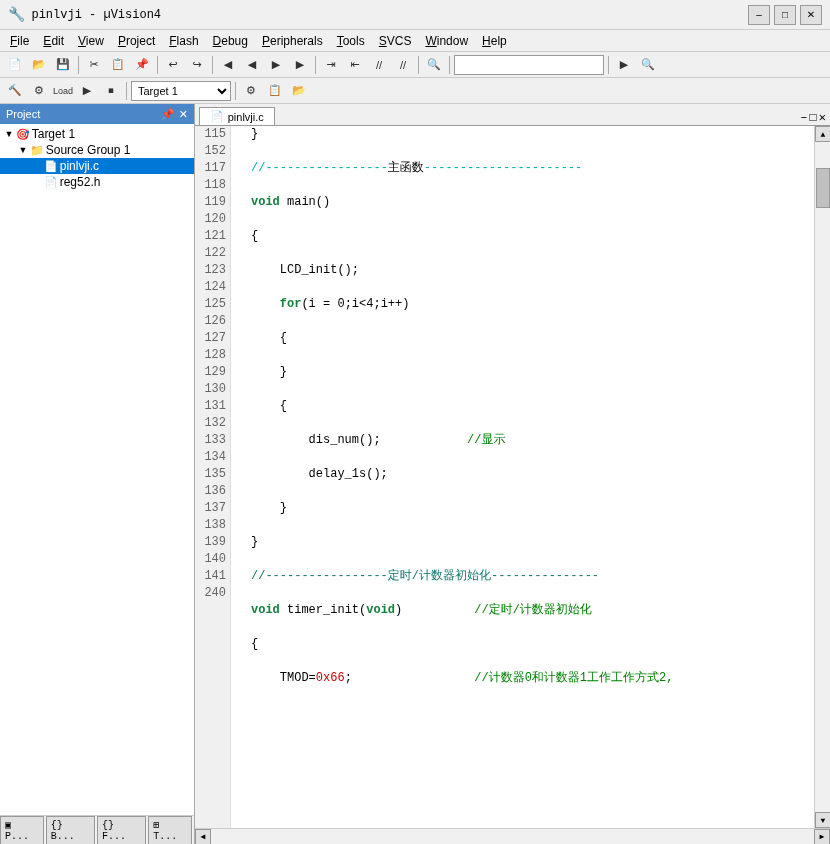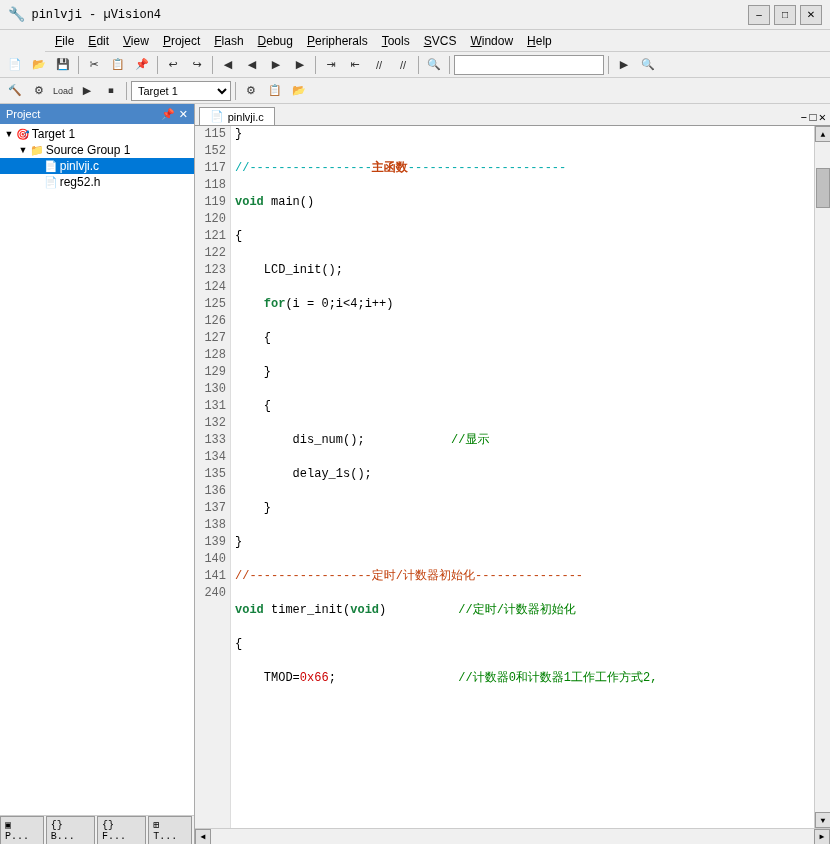--- a/index.html
+++ b/index.html
@@ -23,21 +23,20 @@
     #menubar {
       background: #f0f0f0;
       height: 22px;
       display: flex;
       align-items: center;
       padding: 0 4px;
       border-bottom: 1px solid #ccc;
       font-family: Arial, sans-serif;
       font-size: 12px;
       gap: 2px;
-      margin-left: 45px;
     }
     .menu-item { padding: 2px 6px; cursor: pointer; }
     .menu-item span { text-decoration: underline; }
 
     
     .toolbar {
       background: #f0f0f0;
       height: 26px;
       display: flex;
       align-items: center;
@@ -142,20 +141,21 @@
       display: flex;
       align-items: center;
       gap: 2px;
     }
     #code-editor {
       flex: 1;
       background: white;
       overflow: auto;
       display: flex;
       position: relative;
+      gap: 16px;
     }
     #line-numbers {
       background: #f0f0f0;
       color: #666;
       font-size: 12px;
       font-family: 'Courier New', monospace;
       padding: 0 4px;
       text-align: right;
       user-select: none;
       min-width: 36px;
@@ -375,33 +375,33 @@
         <span class="ln">135</span>
         <span class="ln">136</span>
         <span class="ln">137</span>
         <span class="ln">138</span>
         <span class="ln">139</span>
         <span class="ln">140</span>
         <span class="ln">141</span>
         <span class="ln">240</span>
       </div>
       <div id="code-content"><span class="ln"><span class="c-default">}</span></span>
-<span class="ln"><span style="color:#00aaaa;">//</span><span style="color:#00aaaa;">-----------------</span><span style="color:#c2410c;font-weight:bold;">主函数</span><span style="color:#00aaaa;">----------------------</span></span>
+<span class="ln"><span style="color:#00aaaa;">//</span><span style="color:#00aaaa;">-----------------</span><span style="color:#000000;">主函数</span><span style="color:#00aaaa;">----------------------</span></span>
 <span class="ln"><span class="c-blue">void</span> <span class="c-default">main()</span></span>
 <span class="ln"><span class="c-default">{</span></span>
 <span class="ln">    <span class="c-default">LCD_init();</span></span>
 <span class="ln">    <span class="c-blue">for</span><span class="c-default">(i = 0;i&lt;4;i++)</span></span>
 <span class="ln">    <span class="c-default">{</span></span>
 <span class="ln">    <span class="c-default">}</span></span>
 <span class="ln">    <span class="c-default">{</span></span>
 <span class="ln">        <span class="c-default">dis_num();            </span><span class="c-comment">//显示</span></span>
 <span class="ln">        <span class="c-default">delay_1s();</span></span>
 <span class="ln">    <span class="c-default">}</span></span>
 <span class="ln"><span class="c-default">}</span></span>
-<span class="ln"><span style="color:#c2410c;">//-----------------定时/计数器初始化---------------</span></span>
+<span class="ln"><span style="color:#0f766e;">//-----------------定时/计数器初始化---------------</span></span>
 <span class="ln"><span class="c-blue">void</span> <span class="c-default">timer_init(</span><span class="c-blue">void</span><span class="c-default">)          </span><span class="c-comment">//定时/计数器初始化</span></span>
 <span class="ln"><span class="c-default">{</span></span>
 <span class="ln">    <span class="c-default">TMOD=</span><span style="color:#cc0000;">0x66</span><span class="c-default">;                 </span><span class="c-comment">//计数器0和计数器1工作工作方式2,</span></span>
 
 
 
 
 
 
 

